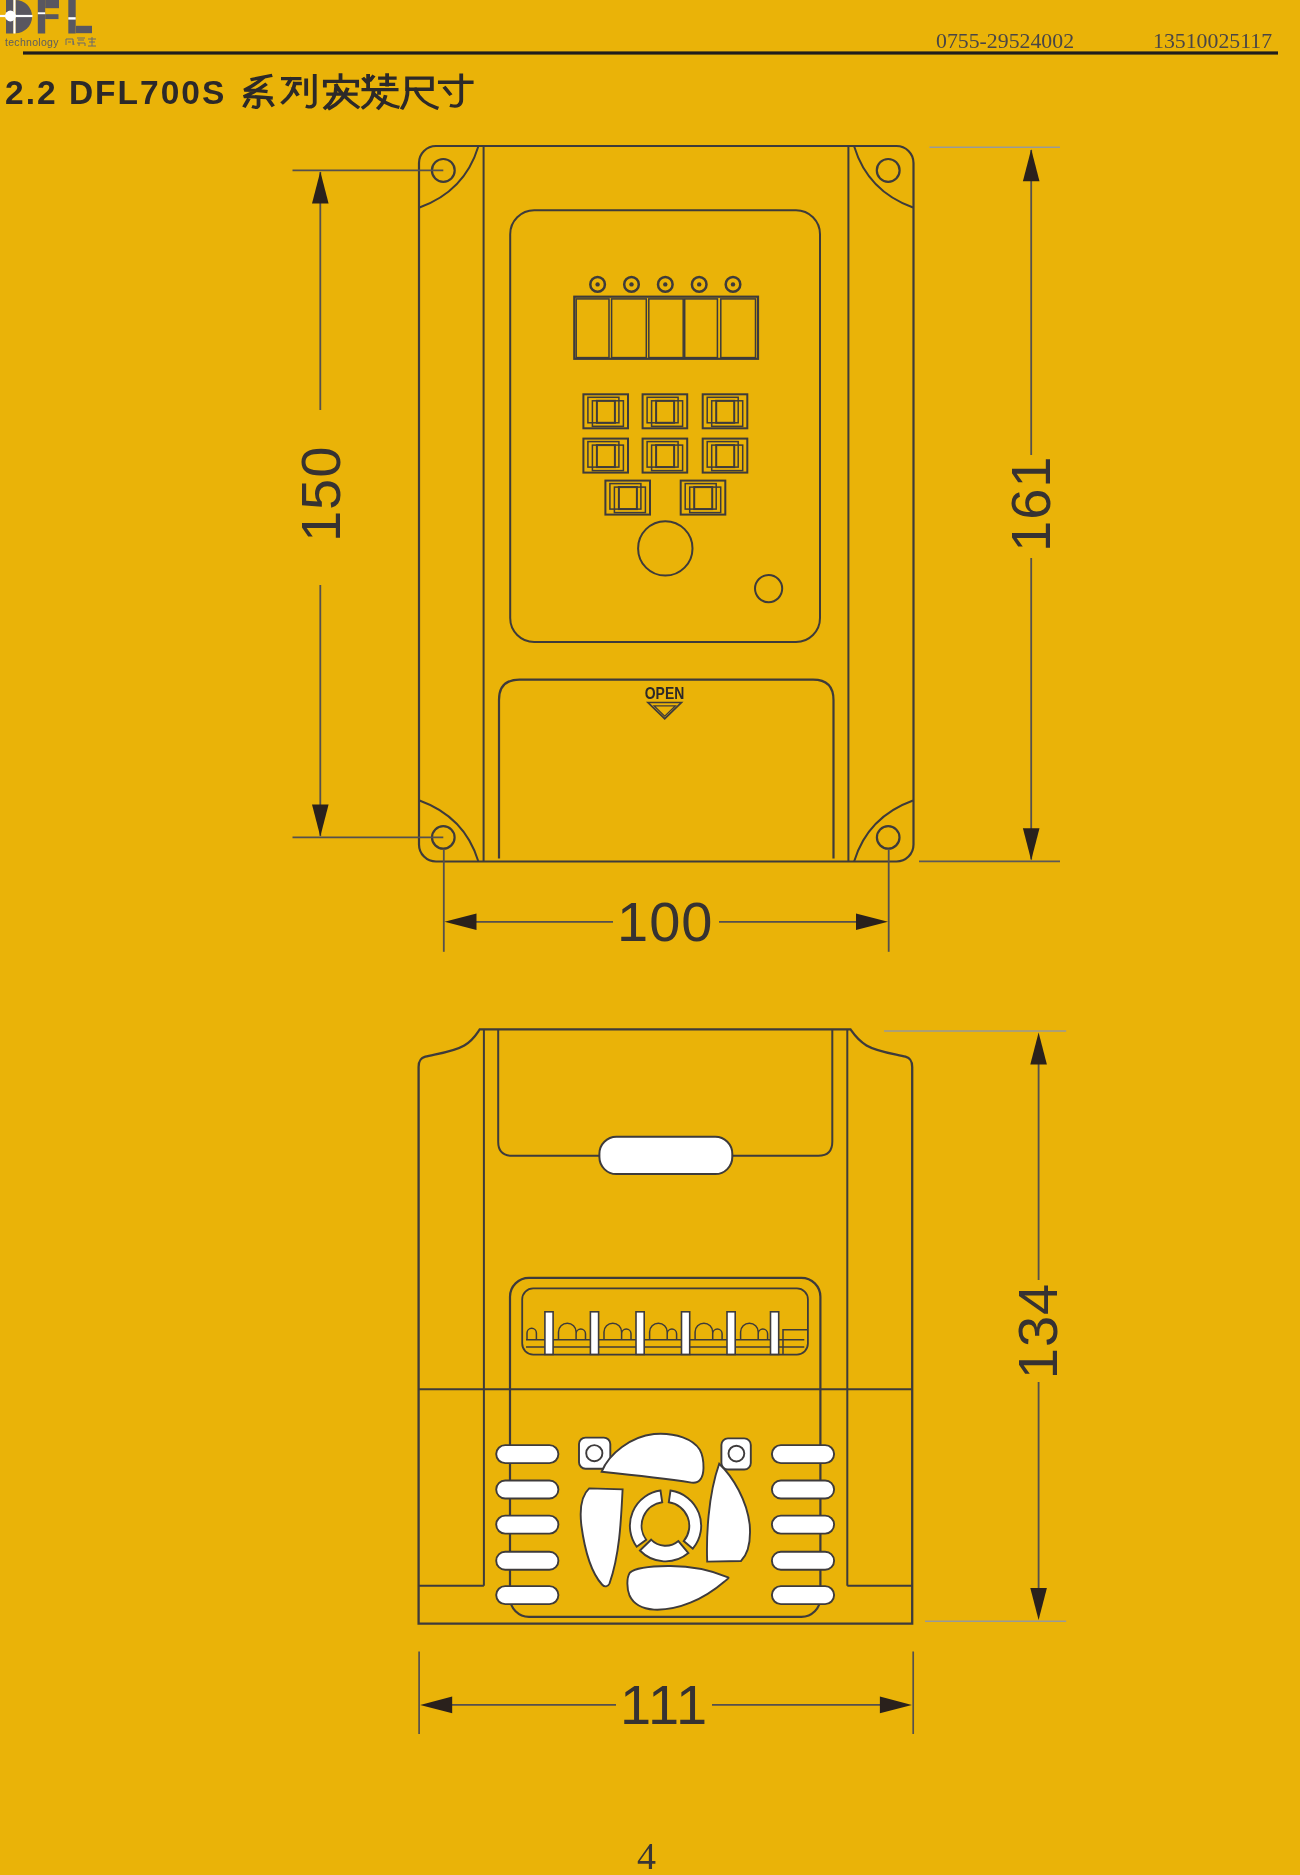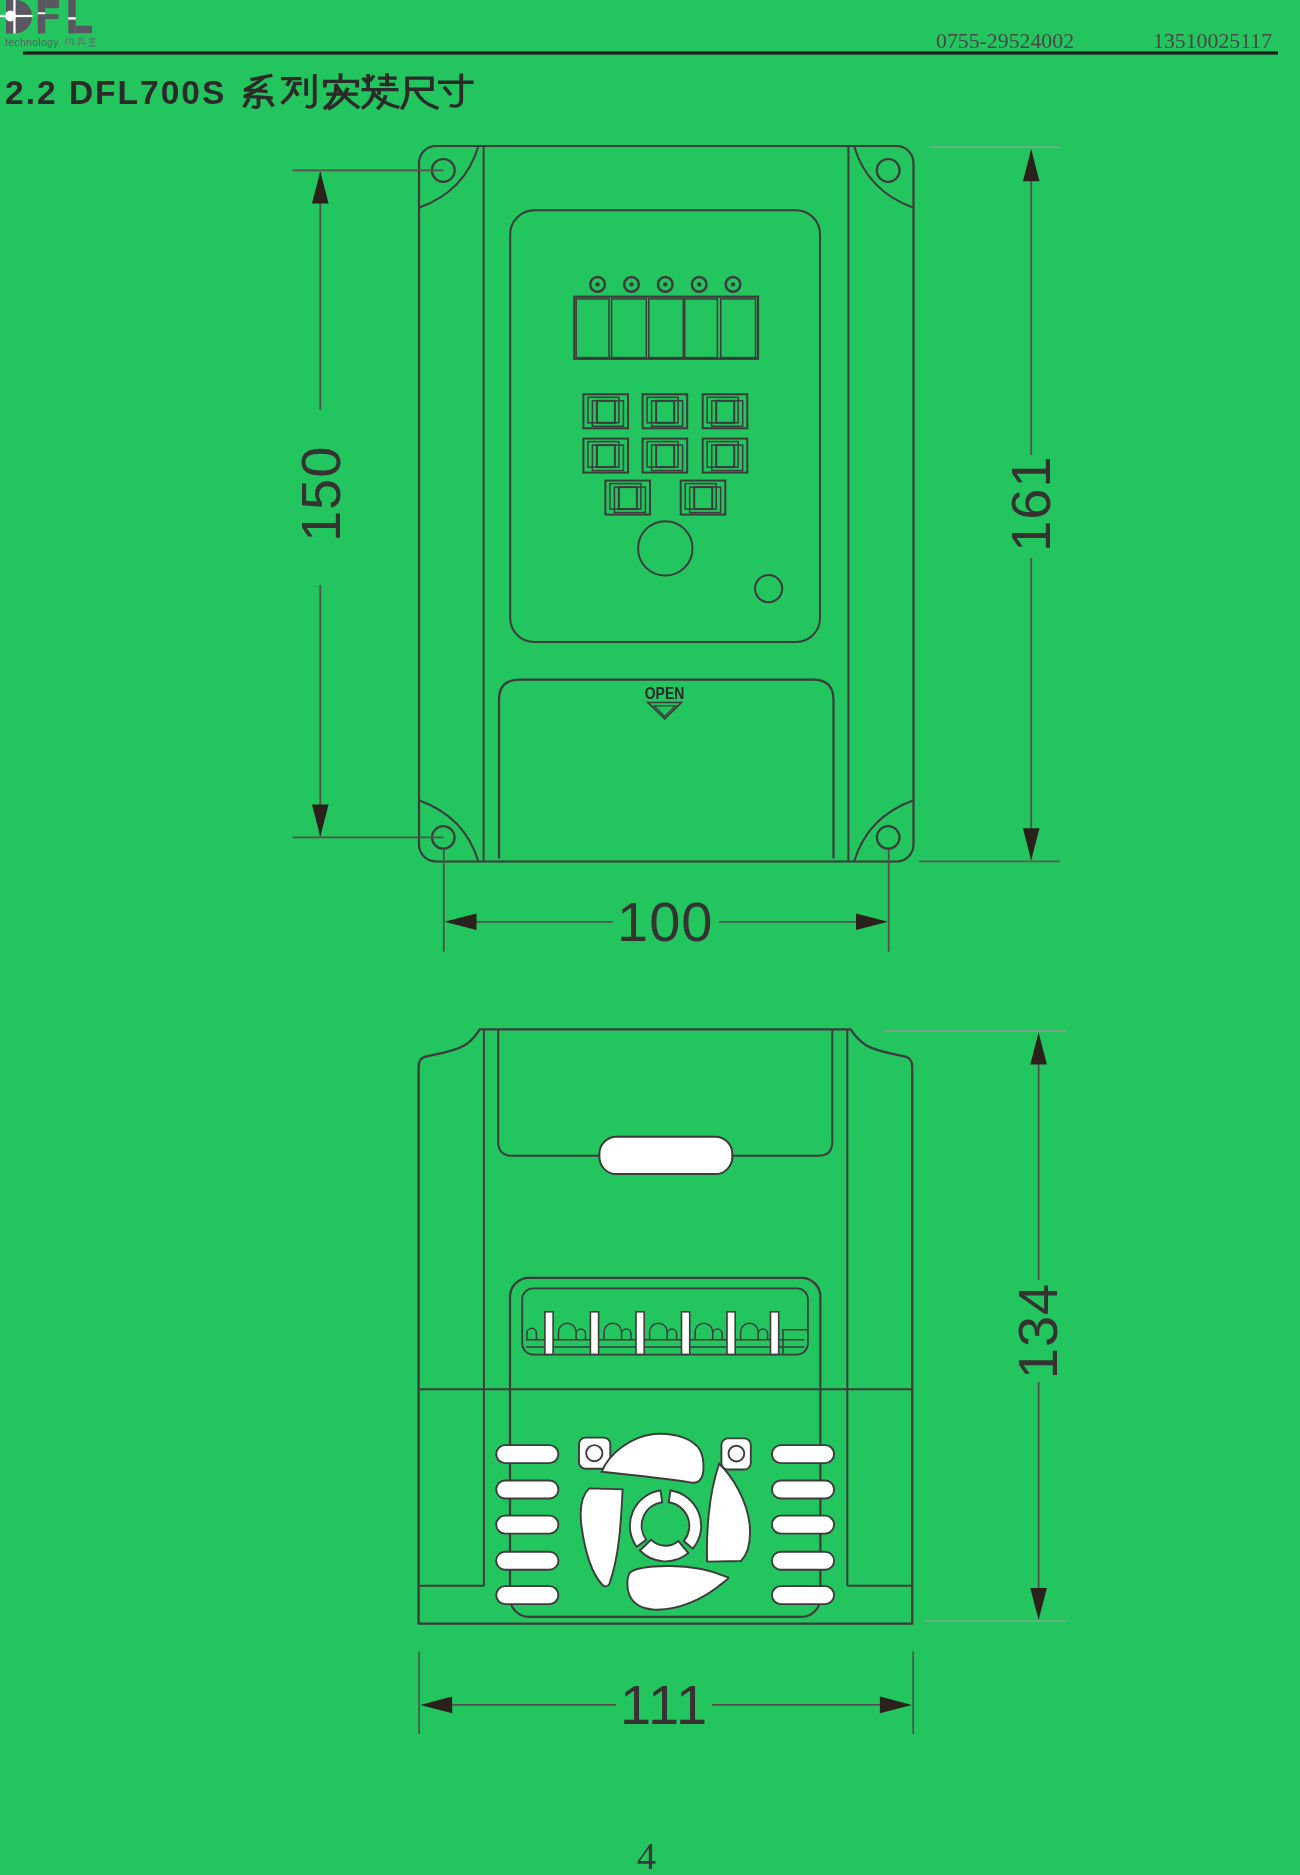--- a/index.html
+++ b/index.html
@@ -1,16 +1,16 @@
 <!DOCTYPE html>
 <html><head>
 <meta charset="utf-8">
 <style>
   html,body{margin:0;padding:0;background:#fff;}
-  #page{position:relative;width:1300px;height:1875px;background:#22c55e;overflow:hidden;
+  #page{position:relative;width:1300px;height:1875px;background:#eab308;overflow:hidden;
         font-family:"Liberation Sans", sans-serif;}
   svg{position:absolute;left:0;top:0;}
   text{font-family:"Liberation Sans", sans-serif;}
   .serif{font-family:"Liberation Serif", serif;}
 </style>
 </head>
 <body>
 <div id="page">
 <svg width="1300" height="1875" viewBox="0 0 1300 1875">
 

